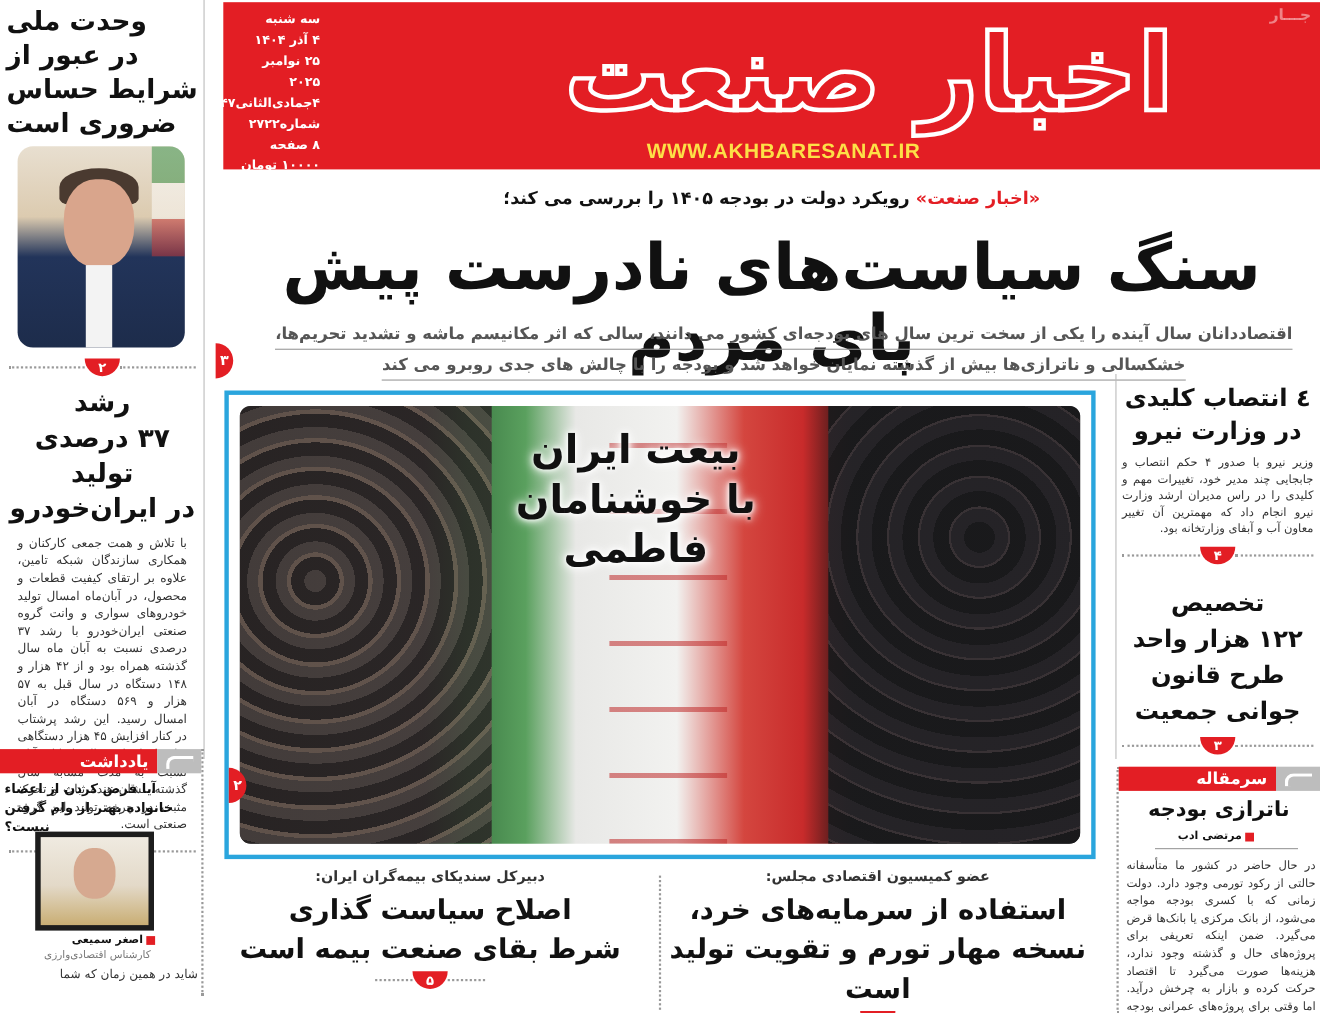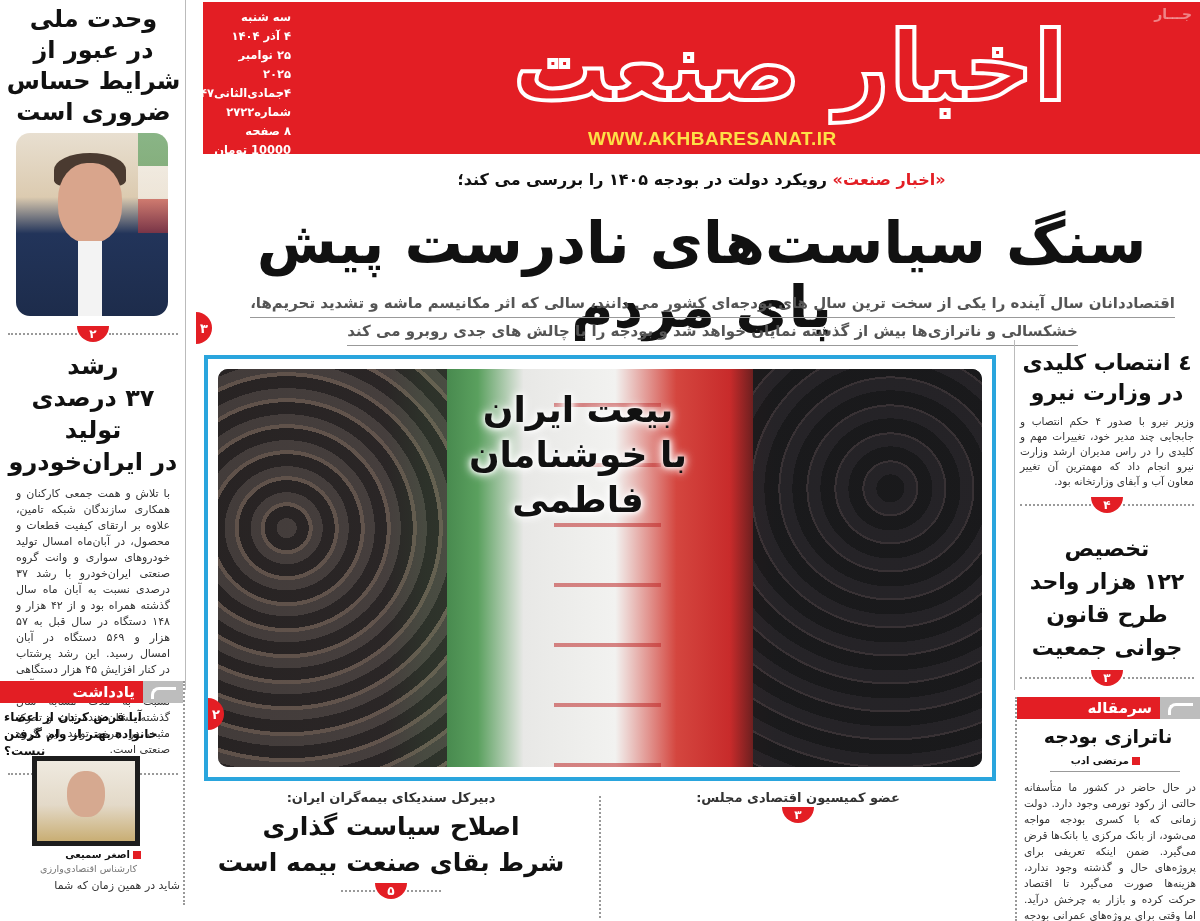--- a/index.html
+++ b/index.html
@@ -32,21 +32,21 @@
       linear-gradient(90deg, #1b1a1a 0%, #2c2b2c 22%, #3c7a44 27%, #5aa05e 34%, #e8e8e6 40%, #f2f2f0 52%, #d4463f 60%, #c82b2b 67%, #141414 73%, #0d0d0e 100%); }
   .photo .crowd-l { position: absolute; left: 0; top: 0; width: 30%; height: 100%; background: repeating-radial-gradient(circle at 30% 40%, #4a4240 0 10px, #2a2525 10px 22px, #6b5b52 22px 26px); opacity: 0.85; }
   .photo .crowd-r { position: absolute; right: 0; top: 0; width: 30%; height: 100%; background: repeating-radial-gradient(circle at 60% 30%, #1a1a1c 0 14px, #262428 14px 26px, #3a3336 26px 28px); opacity: 0.95; }
   .photo .emblems { position: absolute; left: 44%; width: 14%; top: 0; height: 100%; background: repeating-linear-gradient(180deg, transparent 0 34px, rgba(190,40,40,0.55) 34px 38px, transparent 38px 60px); }
   .photo .caption { position: absolute; left: 190px; top: 18px; width: 340px; text-align: center; font-size: 36px; font-weight: bold; color: #111; line-height: 1.25; text-shadow: 0 0 4px #fff, 0 0 8px #fff, 0 0 12px #fff; }
 
   .page-badge-semi { width: 32px; height: 16px; background: #e31e24; border-radius: 0 0 16px 16px; color: #fff; font-size: 12px; font-weight: bold; display: flex; align-items: center; justify-content: center; margin: 0 auto; }
   .dotrow { display: flex; align-items: center; justify-content: center; gap: 0; }
   .dotrow .dots { flex: 1; border-top: 2px dotted #999; height: 0; }
 
-  .left-title { position: absolute; left: 6px; top: 4px; width: 175px; text-align: center; font-size: 24px; font-weight: bold; line-height: 31px; }
+  .left-title { position: absolute; left: 6px; top: 4px; width: 175px; text-align: left; font-size: 24px; font-weight: bold; line-height: 31px; }
   .left-portrait { position: absolute; left: 16px; top: 133px; width: 152px; height: 183px; border-radius: 14px; overflow: hidden; background: linear-gradient(180deg, #e8dfd0 0%, #dccbb0 35%, #22345a 55%, #1d2c4b 100%); }
   .left-portrait .face { position: absolute; left: 42px; top: 30px; width: 64px; height: 80px; border-radius: 45%; background: #d9a58c; }
   .left-portrait .hair { position: absolute; left: 38px; top: 20px; width: 72px; height: 34px; border-radius: 50% 50% 20% 20%; background: #4a3a30; }
   .left-portrait .shirt { position: absolute; left: 62px; top: 108px; width: 24px; height: 80px; background: #f3f3f3; }
   .left-portrait .flag { position: absolute; right: 0; top: 0; width: 30px; height: 100px; background: linear-gradient(180deg, #2a8a3c 0 33%, #fff 33% 66%, #c33 66%); opacity: 0.5; }
 
   .left-sec2 { position: absolute; left: 8px; top: 326px; width: 170px; }
   .left-sec2 .h { text-align: center; font-size: 24px; font-weight: bold; line-height: 32px; margin-top: 8px; }
   .body-text { font-size: 11px; line-height: 16px; text-align: justify; color: #333; }
   .left-sec2 .body-text { margin-top: 8px; padding: 0 8px; }
@@ -93,21 +93,21 @@
     <span class="logo-text">اخبار صنعت</span>
   </div>
   <div class="url">WWW.AKHBARESANAT.IR</div>
   <div class="dateblock">
     <div>سه شنبه</div>
     <div>۴ آذر ۱۴۰۴</div>
     <div>۲۵ نوامبر ۲۰۲۵</div>
     <div>۴جمادی‌الثانی۱۴۴۷</div>
     <div>شماره۲۷۲۲</div>
     <div>۸ صفحه</div>
-    <div>10000 تومان</div>
+    <div>۱۰۰۰۰ تومان</div>
   </div>
 </div>
 
 <div class="kicker">
   <span class="brand">«اخبار صنعت»</span>
   <span>رویکرد دولت در بودجه ۱۴۰۵ را بررسی می کند؛</span>
 </div>
 <div class="headline">سنگ سیاست‌های نادرست پیش پای مردم</div>
 <div class="deck">
   <span>اقتصاددانان سال آینده را یکی از سخت ترین سال های بودجه‌ای کشور می دانند، سالی که اثر مکانیسم ماشه و تشدید تحریم‌ها،</span>
@@ -220,20 +220,24 @@
   <div class="author">
     <span class="sq-red"></span>
     <span>مرتضی ادب</span>
   </div>
   <div class="line"></div>
   <div class="body-text">در حال حاضر در کشور ما متأسفانه حالتی از رکود تورمی وجود دارد. دولت زمانی که با کسری بودجه مواجه می‌شود، از بانک مرکزی یا بانک‌ها قرض می‌گیرد. ضمن اینکه تعریفی برای پروژه‌های حال و گذشته وجود ندارد، هزینه‌ها صورت می‌گیرد تا اقتصاد حرکت کرده و بازار به چرخش درآید. اما وقتی برای پروژه‌های عمرانی بودجه کافی نیست و بودجه بسیار جزئی در نظر گرفته می‌شود، کشور</div>
 </div>
 
 <div class="bottom-story" style="left:603px;">
   <div class="kick">عضو کمیسیون اقتصادی مجلس:</div>
+  <div class="h">
+    <div>استفاده از سرمایه‌های خرد،</div>
+    <div>نسخه مهار تورم و تقویت تولید است</div>
+  </div>
   <div class="dotrow">
 
     <div class="page-badge-semi">۳</div>
 
   </div>
 </div>
 <div class="bottom-divider"></div>
 <div class="bottom-story" style="left:196px;">
   <div class="kick">دبیرکل سندیکای بیمه‌گران ایران:</div>
   <div class="h">

